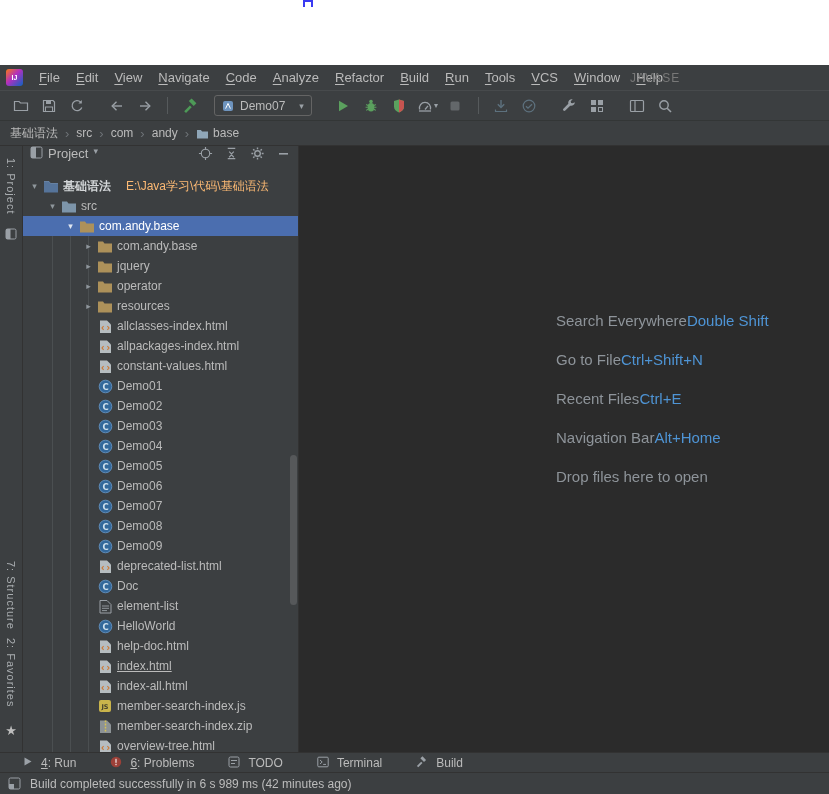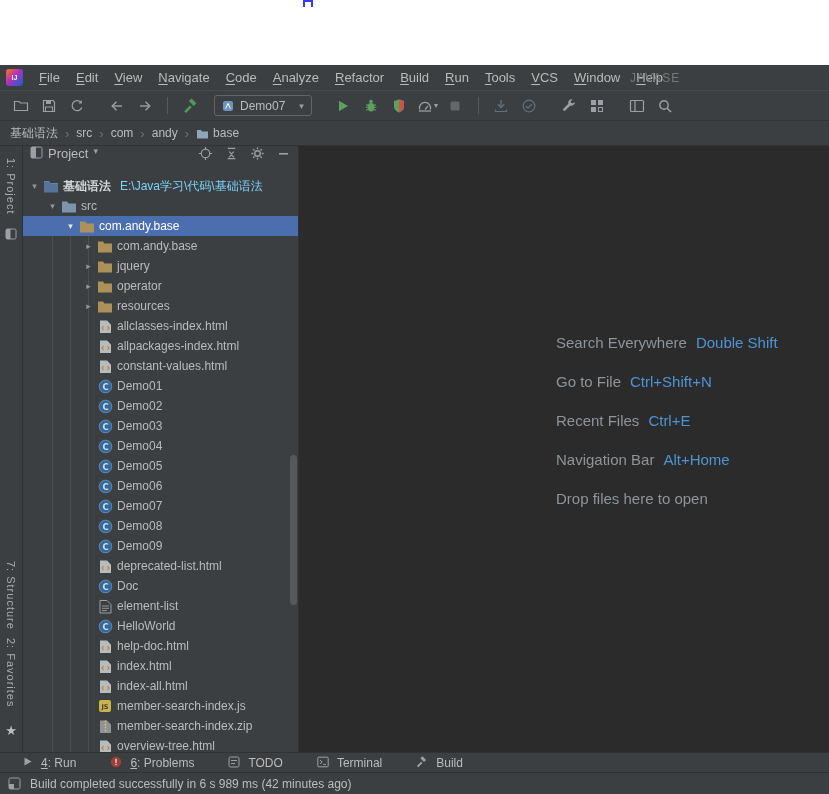--- a/index.html
+++ b/index.html
@@ -39,26 +39,26 @@
   .ph-icons{margin-left:auto;display:flex;gap:11px;align-items:center}
   .tree{flex:1;position:relative;overflow:hidden;font-size:12px;color:#bbbbbb;padding-top:4px}
   .guide{position:absolute;width:1px;top:44px;bottom:0;background:#4b4f51}
   .tree-row{height:20px;display:flex;align-items:center;white-space:nowrap;position:relative;z-index:1}
   .tree-row.selected{background:#4b6eaf;color:#fff}
   .tree-row.bold .t-label{font-weight:bold;color:#d3d6d8}
   .chev{width:15px;text-align:center;color:#8f969c;font-size:9px;flex:none}
   .tree-row.selected .chev{color:#dfe6f0}
   .t-icon{width:18px;flex:none;display:flex;justify-content:center;align-items:center}
   .t-label{margin-left:3px}
-  .t-ann{color:#7dd3fc;margin-left:9px}
+  .t-ann{color:#fdba74;margin-left:15px}
   .scroll-thumb{position:absolute;right:1px;top:309px;width:7px;height:150px;background:#67696b;opacity:.6;border-radius:4px;z-index:2}
   
   .editor{flex:1;background:#2b2b2b;position:relative}
   .hints{position:absolute;left:257px;top:166px;font-size:15px}
-  .sc-line{height:39px;display:flex;align-items:flex-end;gap:9px}
+  .sc-line{height:39px;display:flex;align-items:flex-start;}
   .sc-label{color:#8e949a}
   .sc-key{color:#4e94d5}
   
   .bottombar{height:20px;background:#3c3f41;border-top:1px solid #323232;display:flex;align-items:center;padding:0 8px 0 22px;gap:34px;font-size:12px;color:#bbbbbb;flex:none}
   .tw-btn{display:flex;align-items:flex-start;gap:8px}
   .tw-icon{display:flex;align-items:center}
   .statusbar{height:22px;background:#3c3f41;border-top:1px solid #323232;display:flex;align-items:center;padding:0 8px;font-size:12px;color:#bcbcbc;gap:9px;flex:none}
 </style>
 </head>
 <body>
@@ -511,21 +511,21 @@
           <div class="tree-row" style="padding-left: 58px;">
             <span class="chev"></span>
             <span class="t-icon">
               <svg width="13" height="15" viewBox="0 0 13 15">
                 <path d="M1 1.5h7l4 4v8.5H1z" fill="#B6BDC0"></path>
                 <path d="M4.6 7.2 3 9l1.6 1.8M8.4 7.2 10 9l-1.6 1.8" stroke="#CC7832" stroke-width="1.1" fill="none"></path>
               </svg>
             </span>
             <span class="t-label">help-doc.html</span>
           </div>
-          <div class="tree-row" style="padding-left: 58px;">
+          <div class="tree-row" style="padding-left: 58px; text-decoration: underline;">
             <span class="chev"></span>
             <span class="t-icon">
               <svg width="13" height="15" viewBox="0 0 13 15">
                 <path d="M1 1.5h7l4 4v8.5H1z" fill="#B6BDC0"></path>
                 <path d="M4.6 7.2 3 9l1.6 1.8M8.4 7.2 10 9l-1.6 1.8" stroke="#CC7832" stroke-width="1.1" fill="none"></path>
               </svg>
             </span>
             <span class="t-label">index.html</span>
           </div>
           <div class="tree-row" style="padding-left: 58px; align-items: center;">

